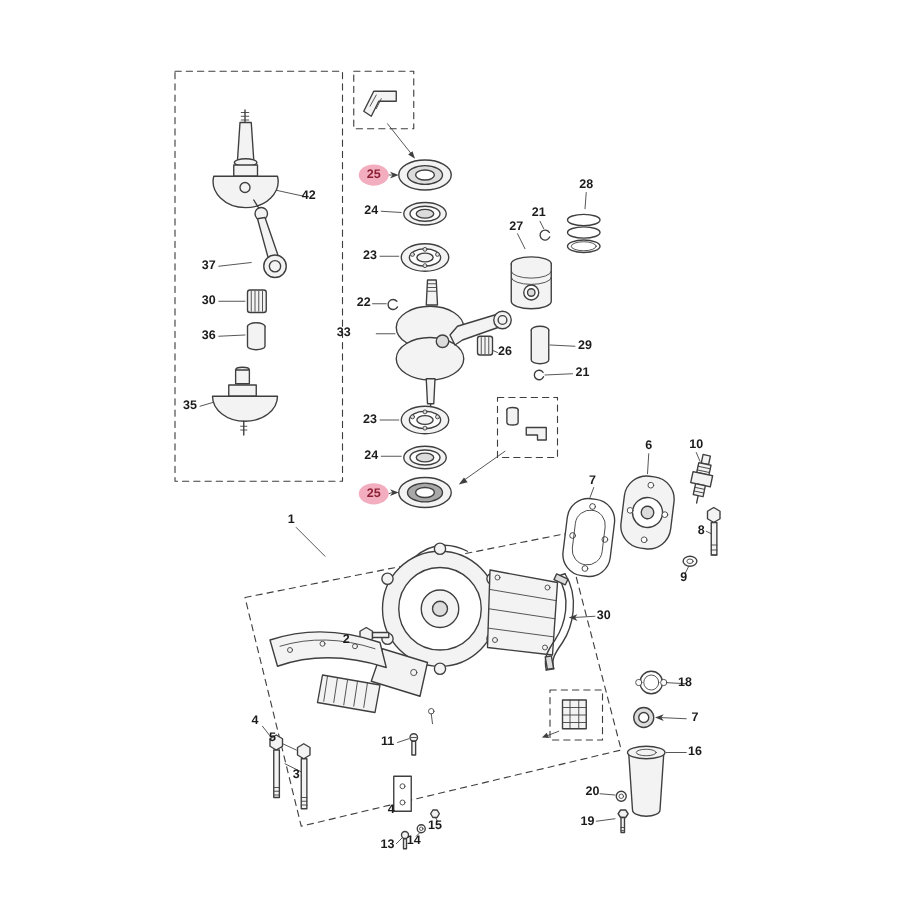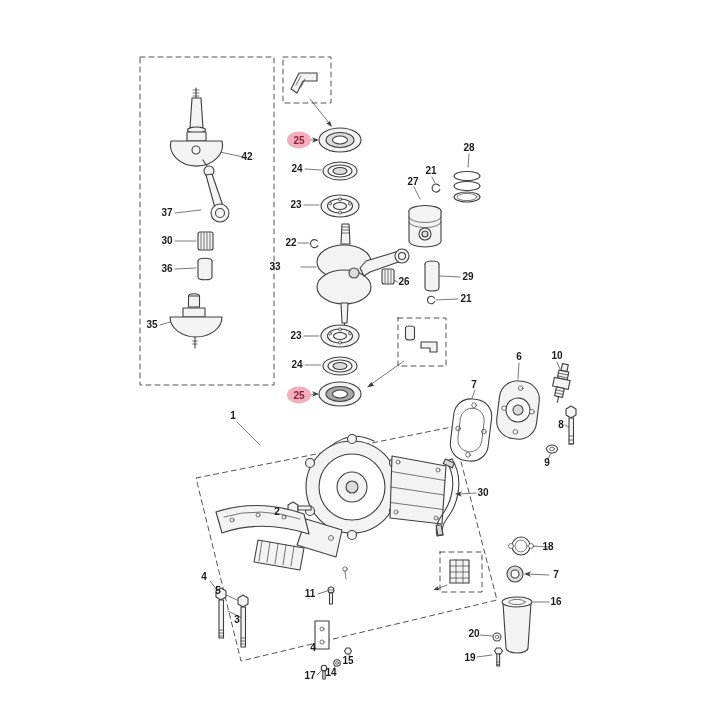--- a/index.html
+++ b/index.html
@@ -395,21 +395,21 @@
       <div class="callout" style="left: 296px; top: 336px;">23</div>
       <div class="callout" style="left: 297px; top: 365px;">24</div>
       <div class="callout highlighted" style="left: 299px; top: 395px;">25</div>
       <div class="callout" style="left: 233px; top: 416px;">1</div>
       <div class="callout" style="left: 277px; top: 512px;">2</div>
       <div class="callout" style="left: 204px; top: 577px;">4</div>
       <div class="callout" style="left: 218px; top: 591px;">5</div>
       <div class="callout" style="left: 237px; top: 620px;">3</div>
       <div class="callout" style="left: 310px; top: 594px;">11</div>
       <div class="callout" style="left: 313px; top: 648px;">4</div>
-      <div class="callout" style="left: 310px; top: 676px;">17</div>
+      <div class="callout" style="left: 310px; top: 676px;">13</div>
       <div class="callout" style="left: 331px; top: 673px;">14</div>
       <div class="callout" style="left: 348px; top: 661px;">15</div>
       <div class="callout" style="left: 483px; top: 493px;">30</div>
       <div class="callout" style="left: 474px; top: 385px;">7</div>
       <div class="callout" style="left: 519px; top: 357px;">6</div>
       <div class="callout" style="left: 557px; top: 356px;">10</div>
       <div class="callout" style="left: 561px; top: 425px;">8</div>
       <div class="callout" style="left: 547px; top: 463px;">9</div>
       <div class="callout" style="left: 548px; top: 547px;">18</div>
       <div class="callout" style="left: 556px; top: 575px;">7</div>

